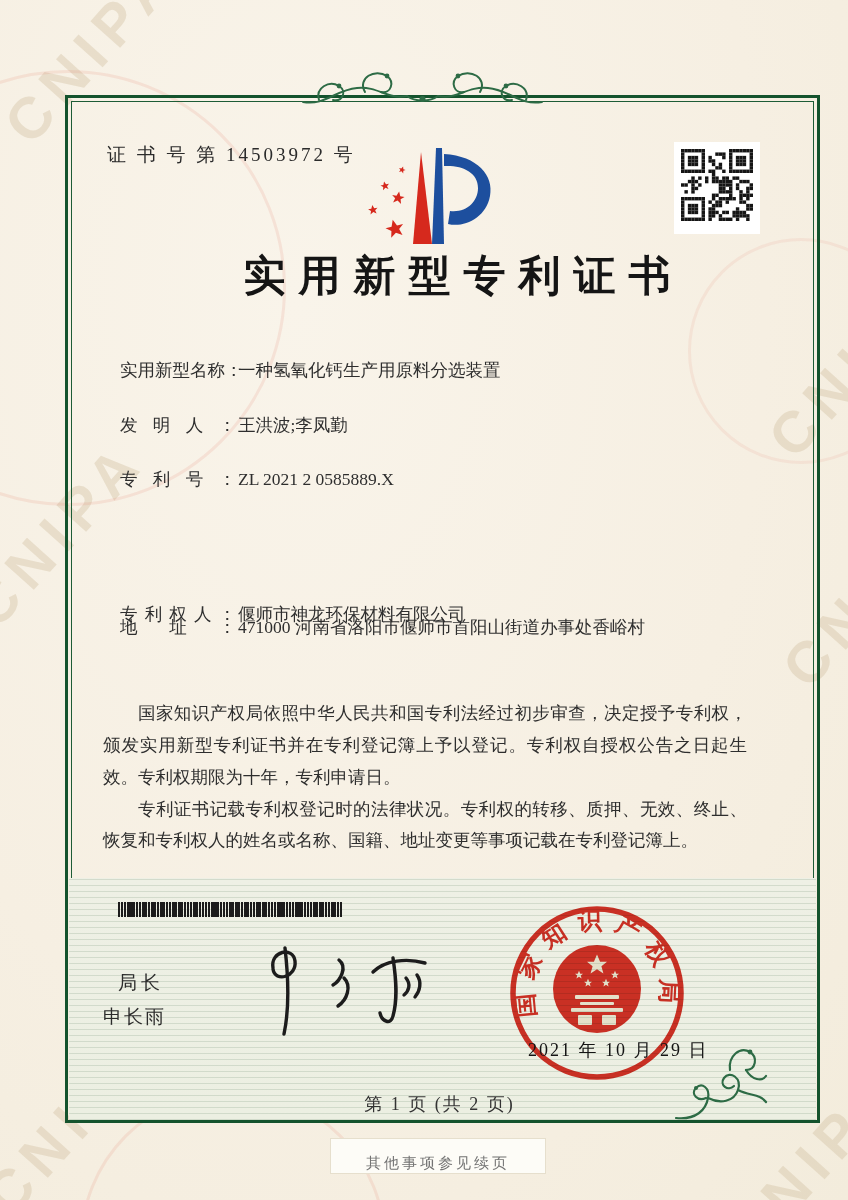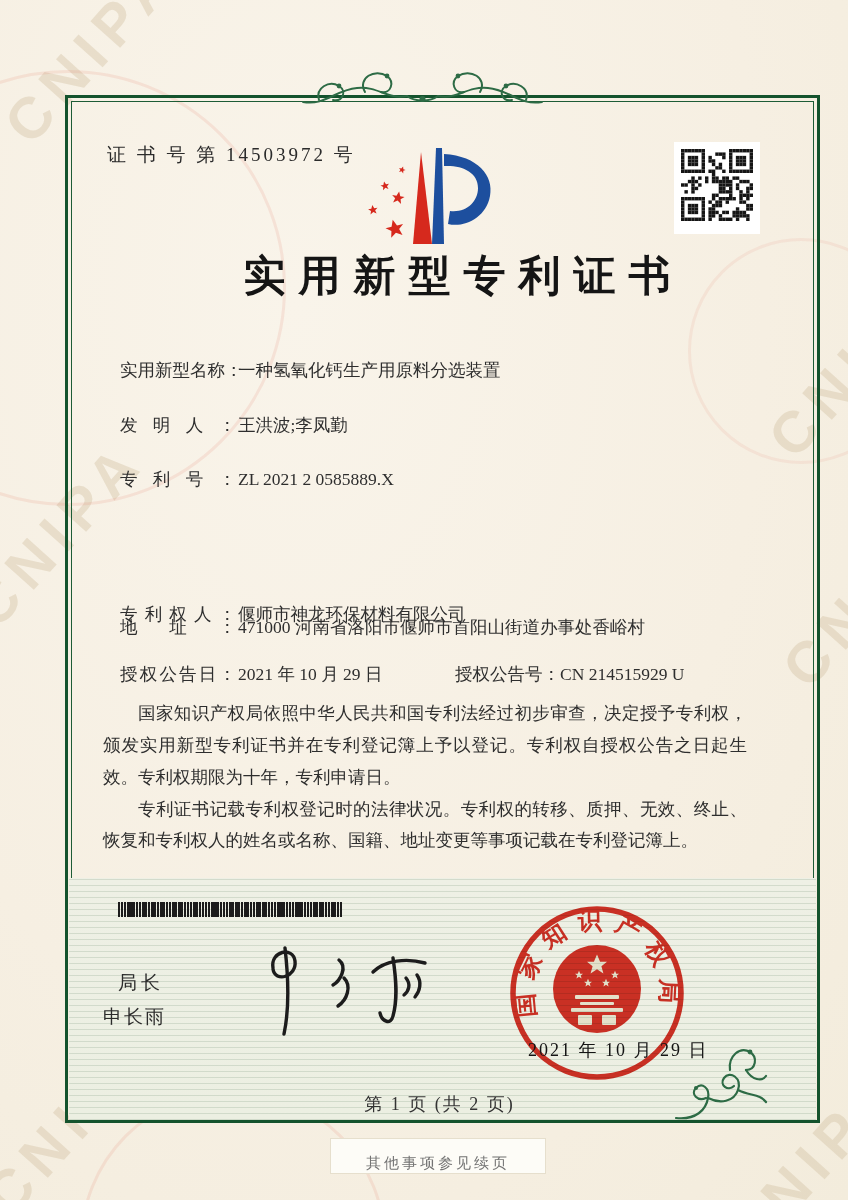--- a/index.html
+++ b/index.html
@@ -361,28 +361,20 @@
   </div>
   <div class="row" style="top:467px;">
     <span class="flabel">专利号：</span><span class="fvalue">ZL 2021 2 0585889.X</span>
   </div>
   <div class="row" style="top:567px;margin-top:35px;">
     <span class="flabel">专利权人：</span><span class="fvalue">偃师市神龙环保材料有限公司</span>
   </div>
   <div class="row" style="top:615px;">
     <span class="flabel">地址：</span><span class="fvalue">471000 河南省洛阳市偃师市首阳山街道办事处香峪村</span>
   </div>
-  <div class="row" style="top:662px;">
-    <span>
-      <span class="flabel">授权公告日：</span><span class="fvalue">2021 年 10 月 29 日</span>
-    </span>
-    <span class="grant2">
-      <span>授权公告号：</span><span>CN 214515929 U</span>
-    </span>
-  </div>
 
   <div id="paras">
     <p>国家知识产权局依照中华人民共和国专利法经过初步审查，决定授予专利权，颁发实用新型专利证书并在专利登记簿上予以登记。专利权自授权公告之日起生效。专利权期限为十年，专利申请日。</p>
     <p>专利证书记载专利权登记时的法律状况。专利权的转移、质押、无效、终止、恢复和专利权人的姓名或名称、国籍、地址变更等事项记载在专利登记簿上。</p>
   </div>
 
   <div id="band"></div>
 
   <div id="barcode"></div>
 

